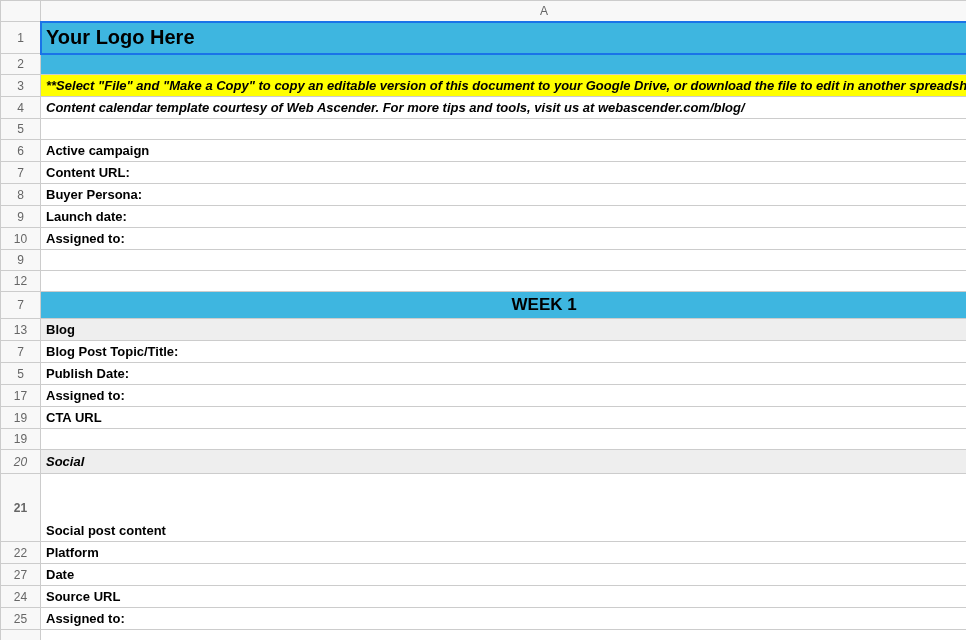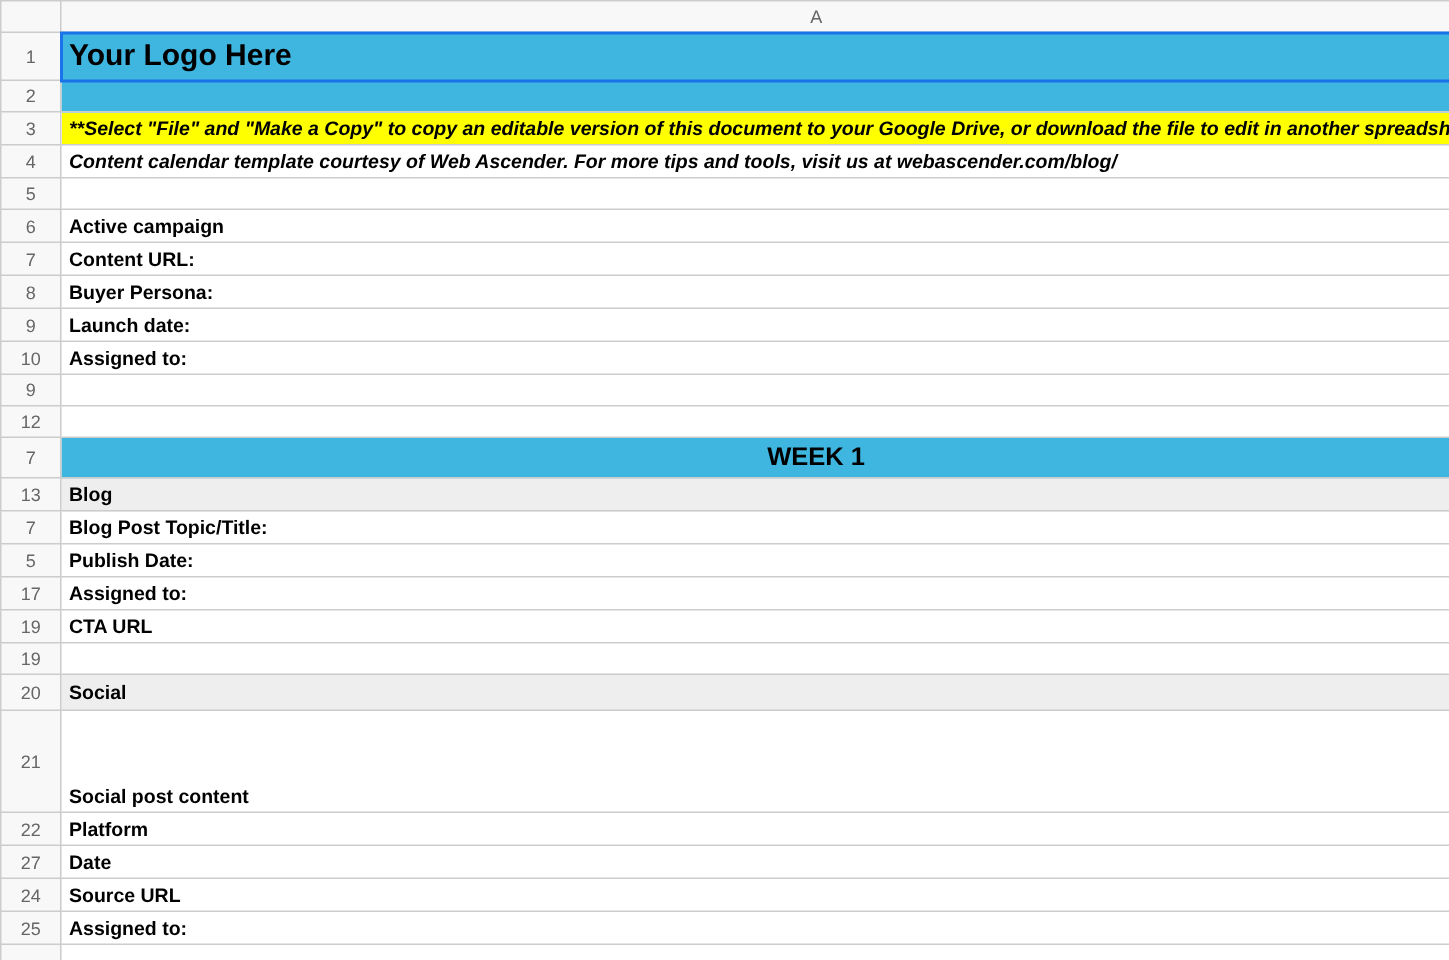--- a/index.html
+++ b/index.html
@@ -62,24 +62,24 @@
     }
     .corner {
       background: #f8f8f8;
       width: 40px;
     }
     .overflow-text {
       position: relative;
       white-space: nowrap;
       overflow: visible;
     }
-    .tall-row .cell { height: 68px; vertical-align: bottom; }
+    .tall-row .cell { height: 68px; vertical-align: bottom; font-weight: bold; }
     .h32 .cell { height: 32px; }
     .h26 .cell { height: 26px; }
-    .h24 .cell { height: 24px; }
+    .h24 .cell { height: 24px; font-style: italic; }
   </style>
 </head>
 <body>
 
 <div class="spreadsheet">
 
   <div class="row col-headers">
     <div class="cell corner"></div>
     <div class="cell col-A">A</div>
 

